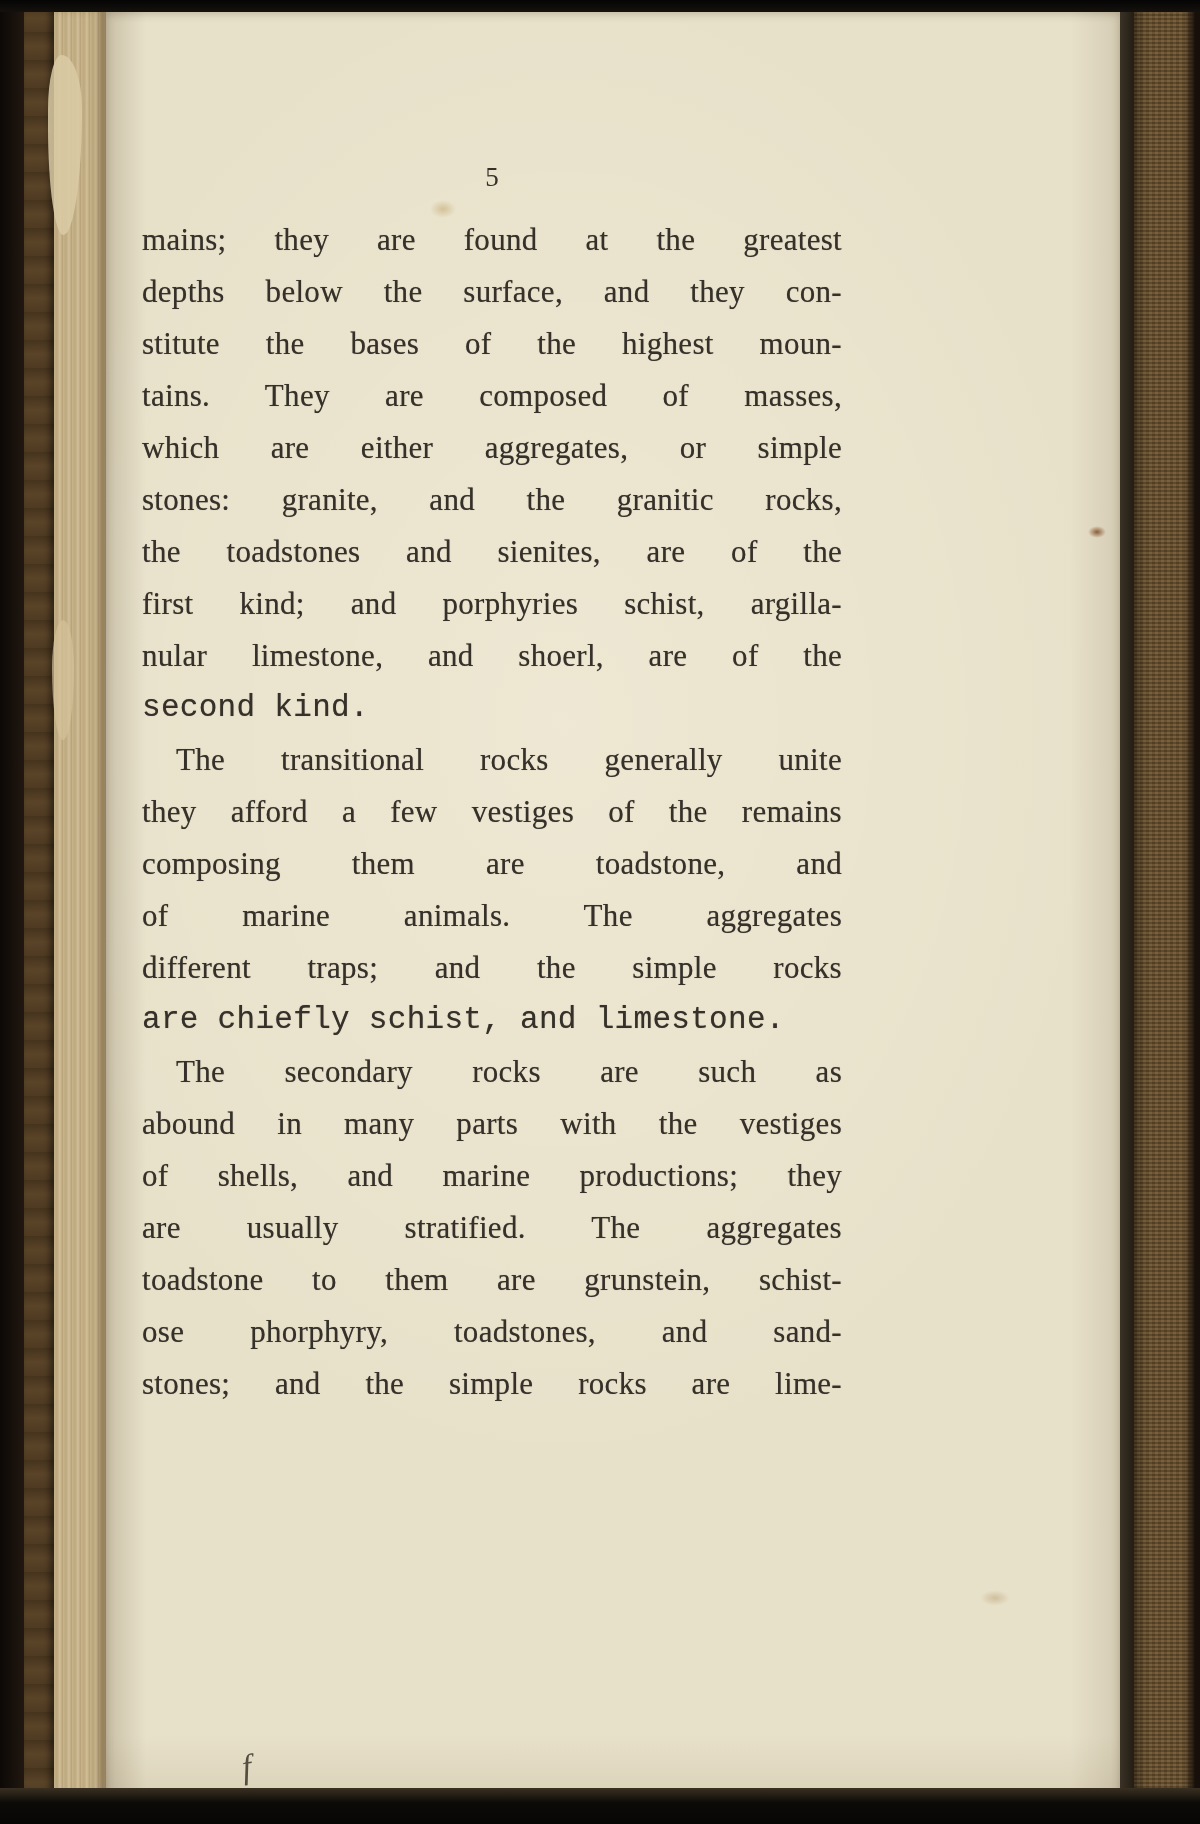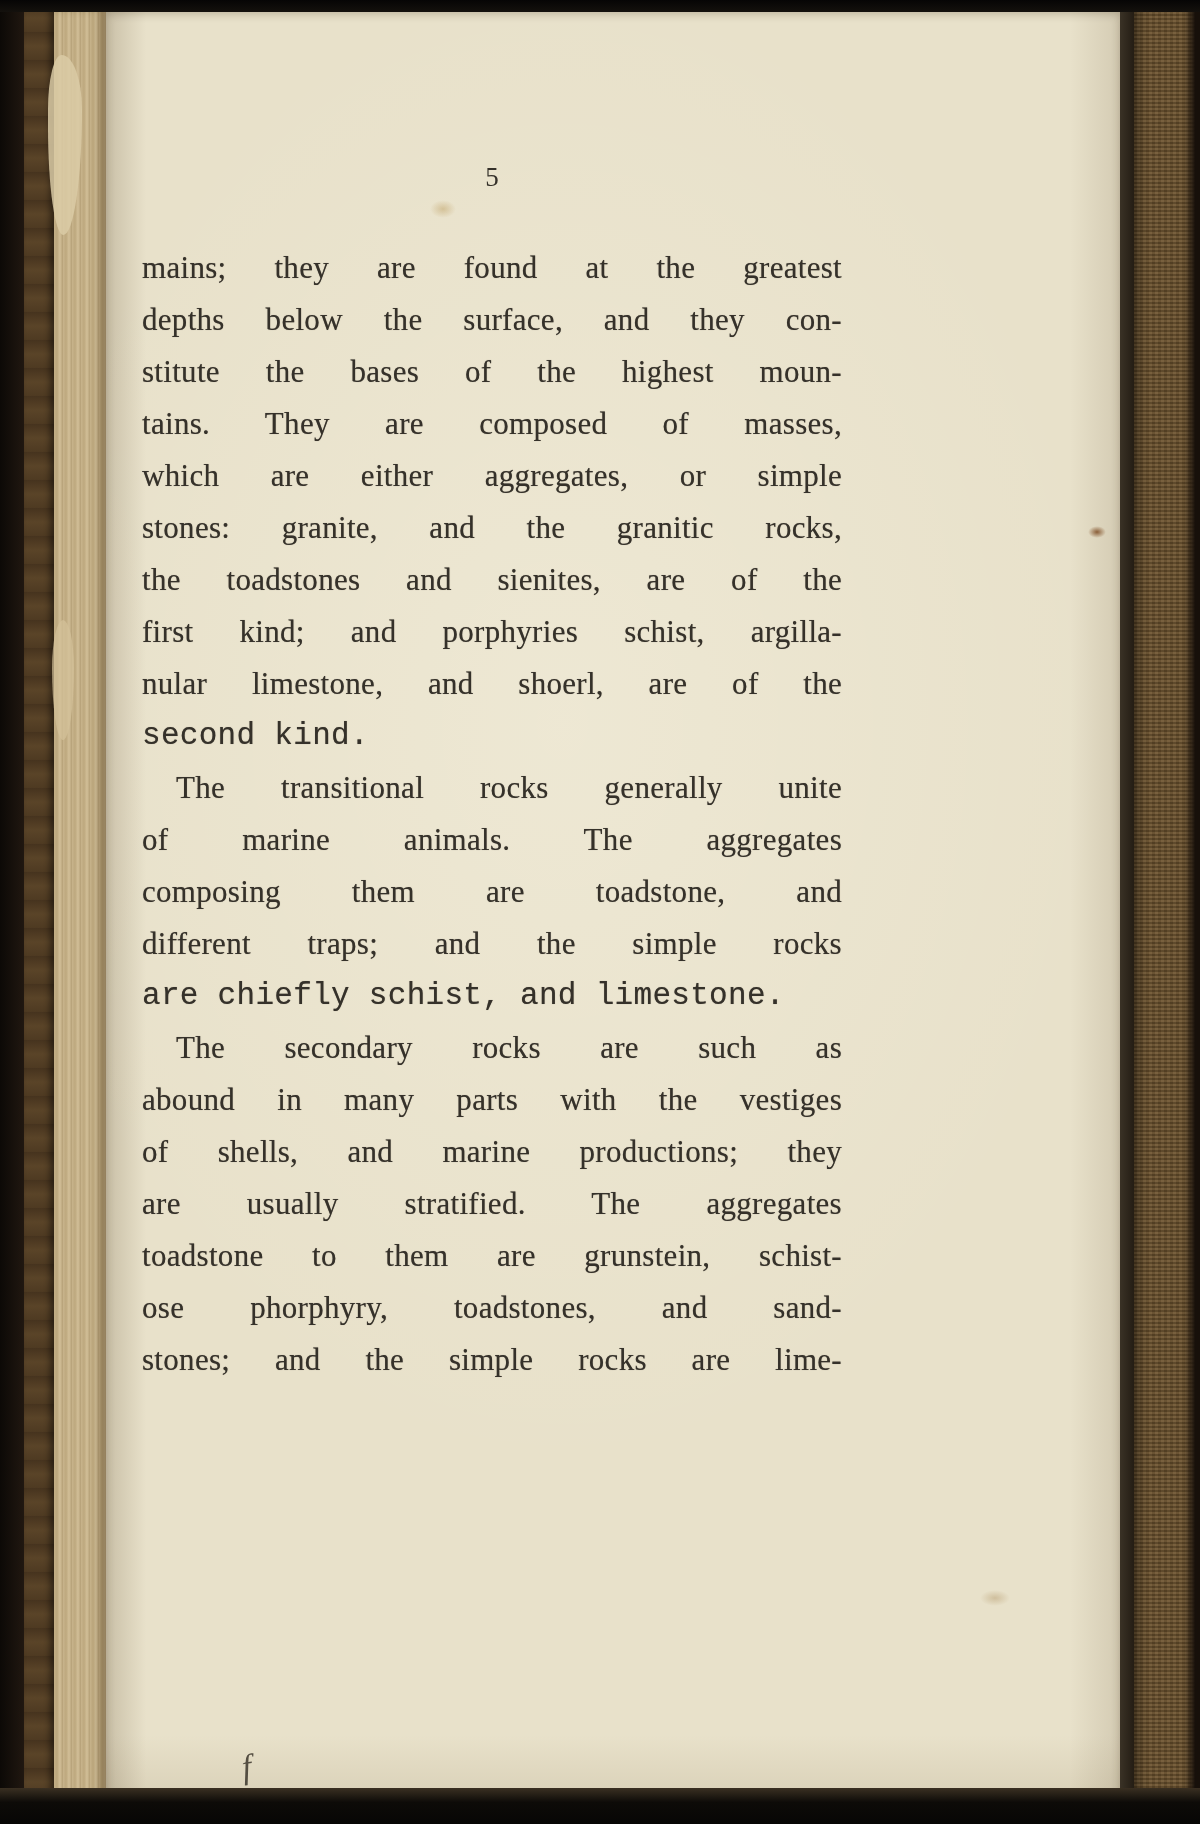--- a/index.html
+++ b/index.html
@@ -85,21 +85,21 @@
   .page-number {
     position: absolute;
     left: 36px; top: 152px; width: 700px;
     text-align: center;
     font-size: 27px;
     color: var(--ink, #35312a);
   }
 
   .text-block {
     position: absolute;
-    left: 36px; top: 232px; width: 700px;
+    left: 36px; top: 204px; width: 700px;
     font-size: 31px;
     line-height: 52px;
     color: var(--ink, #35312a);
     letter-spacing: 0.3px;
   }
   .paragraph { margin: 0; }
   .line {
     width: 100%;
     text-align: justify;
     text-align-last: justify;
@@ -156,22 +156,23 @@
           <div class="line">tains. They are composed of masses,</div>
           <div class="line">which are either aggregates, or simple</div>
           <div class="line">stones: granite, and the granitic rocks,</div>
           <div class="line">the toadstones and sienites, are of the</div>
           <div class="line">first kind; and porphyries schist, argilla-</div>
           <div class="line">nular limestone, and shoerl, are of the</div>
           <div class="line last">second kind.</div>
         </div>
         <div class="paragraph">
           <div class="line indent">The transitional rocks generally unite</div>
+          <div class="line">they afford a few vestiges of the remains</div>
+          <div class="line">composing them are toadstone, and</div>
           <div class="line">of marine animals. The aggregates</div>
-          <div class="line">composing them are toadstone, and</div>
           <div class="line">different traps; and the simple rocks</div>
           <div class="line last">are chiefly schist, and limestone.</div>
         </div>
         <div class="paragraph">
           <div class="line indent">The secondary rocks are such as</div>
           <div class="line">abound in many parts with the vestiges</div>
           <div class="line">of shells, and marine productions; they</div>
           <div class="line">are usually stratified. The aggregates</div>
           <div class="line">toadstone to them are grunstein, schist-</div>
           <div class="line">ose phorphyry, toadstones, and sand-</div>

